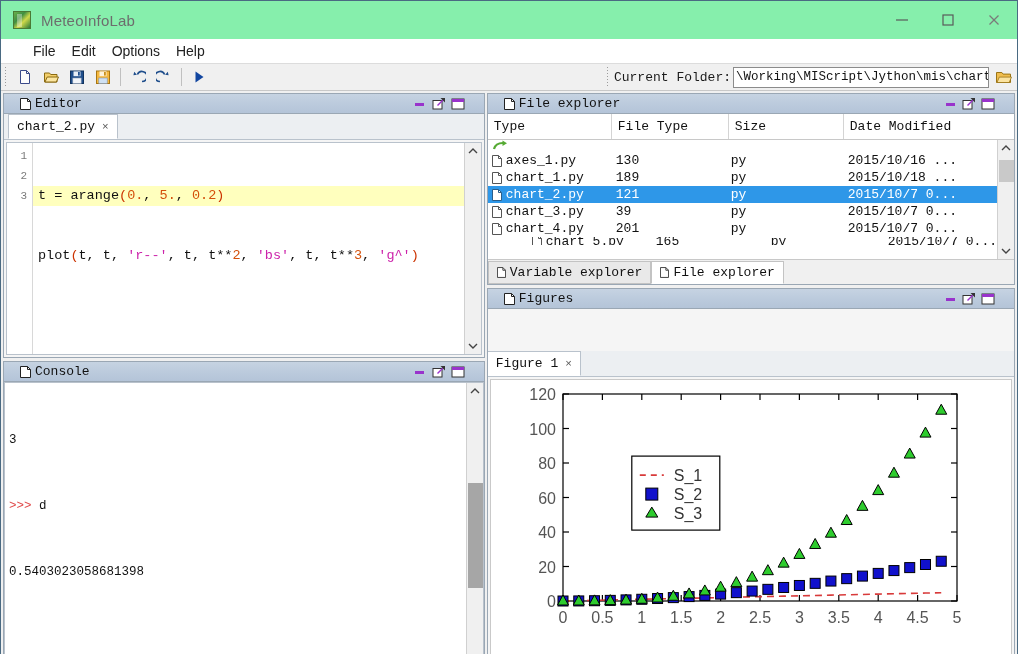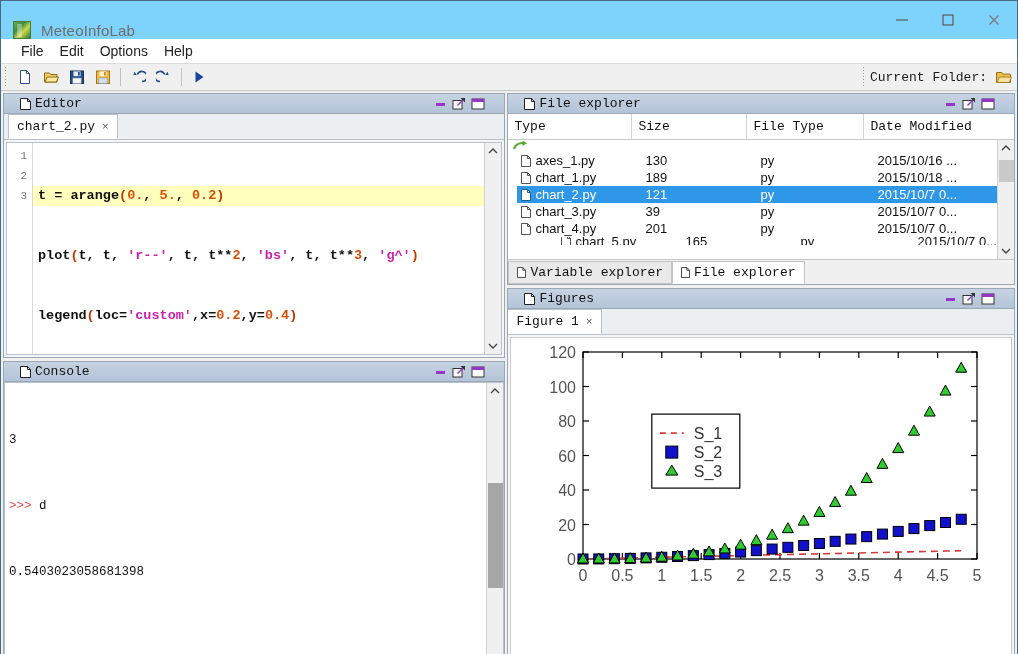--- a/index.html
+++ b/index.html
@@ -15,22 +15,22 @@
   .app {
     width:1018px; height:654px;
     border:1px solid #4a6a82;
     background:#f0f0f0;
     position:relative;
     display:flex; flex-direction:column;
   }
 
   
   .titlebar {
-    height:38px; background:#7dd3fc;
-    display:flex; align-items:flex-end;
+    height:38px; background:#86efac;
+    display:flex; align-items:center;
     flex:0 0 38px;
   }
   .app-icon {
     width:18px; height:18px; margin-left:12px; margin-right:10px;
     background:linear-gradient(135deg,#6ab04c 0%,#3e8e41 35%,#cfd94a 60%,#2f7a38 100%);
     border:1px solid #4a7a35;
     position:relative;
   }
   .app-icon::after{
     content:""; position:absolute; left:3px; top:2px; width:5px; height:13px;
@@ -40,21 +40,21 @@
   .win-btns { margin-left:auto; display:flex; height:38px; }
   .win-btn {
     width:46px; height:38px; display:flex; align-items:center; justify-content:center;
     color:#5a5a5a;
   }
   .win-btn svg { display:block; }
 
   
   .menubar {
     height:24px; background:#ffffff; display:flex; align-items:center;
-    padding-left:12px; flex:0 0 24px;
+    padding-left:24px; flex:0 0 24px;
   }
   .menu-item { padding:2px 8px; font-size:14px; color:#222; }
 
   
   .toolbar {
     height:28px; background:#f0f0f0; border-top:1px solid #dcdcdc;
     border-bottom:1px solid #c8c8c8;
     display:flex; align-items:center; flex:0 0 28px; position:relative;
   }
   .grip { width:7px; height:20px; margin:0 2px 0 2px;
@@ -105,21 +105,21 @@
   }
   .tab .tab-x { margin-left:7px; color:#555; font-size:11px;}
   .editor-body { flex:1; display:flex; background:#ffffff; border:1px solid #b9c2cc; margin:2px; overflow:hidden; position:relative;}
   .gutter {
     width:26px; background:#fff; border-right:1px solid #d8d8d8;
     font-family:"Liberation Mono", monospace; font-size:11px; color:#7a7a7a;
     text-align:right; padding-right:5px; padding-top:3px; line-height:20px;
   }
   .code {
     flex:1; font-family:"Liberation Mono", monospace; font-size:13.5px;
-    padding-top:3px; line-height:20px; white-space:pre; color:#111; overflow:hidden;font-weight:bold;
+    padding-top:3px; line-height:20px; white-space:pre; color:#111; overflow:hidden;
   }
   .code .ln { padding-left:5px; }
   .code .ln.cur { background:#ffffbe; }
   .k-num { color:#d4500a; }
   .k-str { color:#cc22aa; }
   .k-paren { color:#cc3300; }
   .k-kw { color:#111; }
 
   
   .vscroll {
@@ -143,35 +143,35 @@
   
   .fe-body { flex:1; display:flex; flex-direction:column; background:#fff; overflow:hidden;}
   .fe-head-row { display:flex; height:26px; flex:0 0 26px; background:#fff; border-bottom:1px solid #c8c8c8;}
   .fe-th {
     font-family:"Liberation Mono", monospace; font-size:13px; color:#111;
     display:flex; align-items:center; padding-left:6px; border-right:1px solid #d4d4d4;
   }
   .fe-rows { flex:1; position:relative; overflow:hidden; display:flex;}
   .fe-rowswrap { flex:1; }
   .fe-up { height:12px; padding-left:4px; }
-  .fe-row { display:flex; height:17px; align-items:center; font-family:Liberation Sans, sans-serif; font-size:13px; color:#111;margin-left:9px;}
+  .fe-row { display:flex; height:17px; align-items:center; font-family:Liberation Mono, monospace; font-size:13px; color:#111;}
   .fe-row.sel { background:#2e97e8; color:#fff;}
   .fe-cell { padding-left:4px; overflow:hidden; white-space:nowrap; display:flex; align-items:center;}
   .file-ico { width:10px; height:12px; margin-right:4px; flex:0 0 10px;}
   .fe-tabs { height:25px; flex:0 0 25px; background:#f0f0f0; display:flex; align-items:flex-end; border-top:1px solid #c8c8c8;}
   .fe-tab {
     height:23px; display:flex; align-items:center; gap:4px; padding:0 8px;
     font-family:"Liberation Mono", monospace; font-size:13px; color:#111;
     border:1px solid #c3c3c3; background:#e9e9e9;
   }
   .fe-tab.active { background:#fff; border-bottom-color:#fff;}
 
   
   .fig-body { flex:1; background:#ffffff; position:relative; overflow:hidden; margin:2px; border:1px solid #c9c9c9;}
-  .fig-tabs { height:26px; flex:0 0 26px; background:#eceff2; display:flex; align-items:flex-end; border-bottom:1px solid #b9c2cc;}
+  .fig-tabs { height:26px; flex:0 0 26px; background:#eceff2; display:flex; align-items:flex-end; border-bottom:1px solid #b9c2cc;margin-top:42px;}
   .plot-wrap { position:absolute; inset:0; }
   svg { display:block; }
 </style>
 </head>
 <body>
 
 <div class="app">
 
   <div class="titlebar">
     <div class="app-icon"></div>
@@ -254,20 +254,24 @@
 
     <div class="tb-btn">
       <svg width="16" height="16" viewBox="0 0 16 16">
         <path d="M4.5 2.5l8 5.5-8 5.5z" fill="#1246a0"></path>
       </svg>
     </div>
 
     <div class="folderbar">
       <div class="grip"></div>
       <div class="folder-label">Current Folder:</div>
+      <div class="folder-combo">
+        <span>\Working\MIScript\Jython\mis\chart</span>
+
+      </div>
       <div class="folder-open-btn">
         <svg width="17" height="16" viewBox="0 0 17 16">
           <path d="M1.5 3.5h5.4l1.2 1.6h7.4v8.4h-14z" fill="#f0bd4e" stroke="#9b7414" stroke-width="1"></path>
           <path d="M2 13.5l2.3-5.4h12.2l-2.3 5.4z" fill="#fbe3a0" stroke="#9b7414" stroke-width=".8"></path>
         </svg>
       </div>
     </div>
   </div>
 
   <div class="main">
@@ -314,21 +318,20 @@
 
         <div class="editor-body">
           <div class="gutter">
             <div>1</div>
             <div>2</div>
             <div>3</div>
           </div>
           <div class="code">
             <div class="ln cur"><span class="k-kw">t = arange</span><span class="k-paren">(</span><span class="k-num">0.</span><span class="k-kw">, </span><span class="k-num">5.</span><span class="k-kw">, </span><span class="k-num">0.2</span><span class="k-paren">)</span></div>
             <div class="ln"><span class="k-kw">plot</span><span class="k-paren">(</span><span class="k-kw">t, t, </span><span class="k-str">'r--'</span><span class="k-kw">, t, t**</span><span class="k-num">2</span><span class="k-kw">, </span><span class="k-str">'bs'</span><span class="k-kw">, t, t**</span><span class="k-num">3</span><span class="k-kw">, </span><span class="k-str">'g^'</span><span class="k-paren">)</span></div>
-            <div class="ln"><span class="k-kw">legend</span><span class="k-paren">(</span><span class="k-kw">loc=</span><span class="k-str">'custom'</span><span class="k-kw">,x=</span><span class="k-num">0.2</span><span class="k-kw">,y=</span><span class="k-num">0.4</span><span class="k-paren">)</span></div>
           </div>
           <div class="vscroll">
             <div class="vs-arrow">
               <svg width="10" height="8" viewBox="0 0 10 8">
                   <path d="M1 6l4-4 4 4" fill="none" stroke="#444" stroke-width="1.4"></path>
                 </svg>
             </div>
             <div class="vs-arrow">
               <svg width="10" height="8" viewBox="0 0 10 8">
                   <path d="M1 2l4 4 4-4" fill="none" stroke="#444" stroke-width="1.4"></path>
@@ -424,22 +427,22 @@
                   <rect x="1" y="1" width="12" height="10" fill="#fff" stroke="#333"></rect>
                   <rect x="1" y="1" width="12" height="3" fill="#9933cc"></rect>
                 </svg>
             </span>
           </span>
         </div>
 
         <div class="fe-body">
           <div class="fe-head-row">
             <div class="fe-th" style="width:124px;">Type</div>
+            <div class="fe-th" style="width:117px;">File Type</div>
             <div class="fe-th" style="width:115px;">Size</div>
-            <div class="fe-th" style="width:117px;">File Type</div>
             <div class="fe-th" style="flex:1;border-right:none;">Date Modified</div>
           </div>
 
           <div class="fe-rows">
             <div class="fe-rowswrap">
               <div class="fe-up">
                 <svg width="16" height="12" viewBox="0 0 16 12">
                     <path d="M2 9c1-4 5-6 9-6" fill="none" stroke="#55aa33" stroke-width="2.2"></path>
                     <path d="M10.5 0.5l4.5 2.8-4.5 2.8z" fill="#55aa33"></path>
                   </svg>

